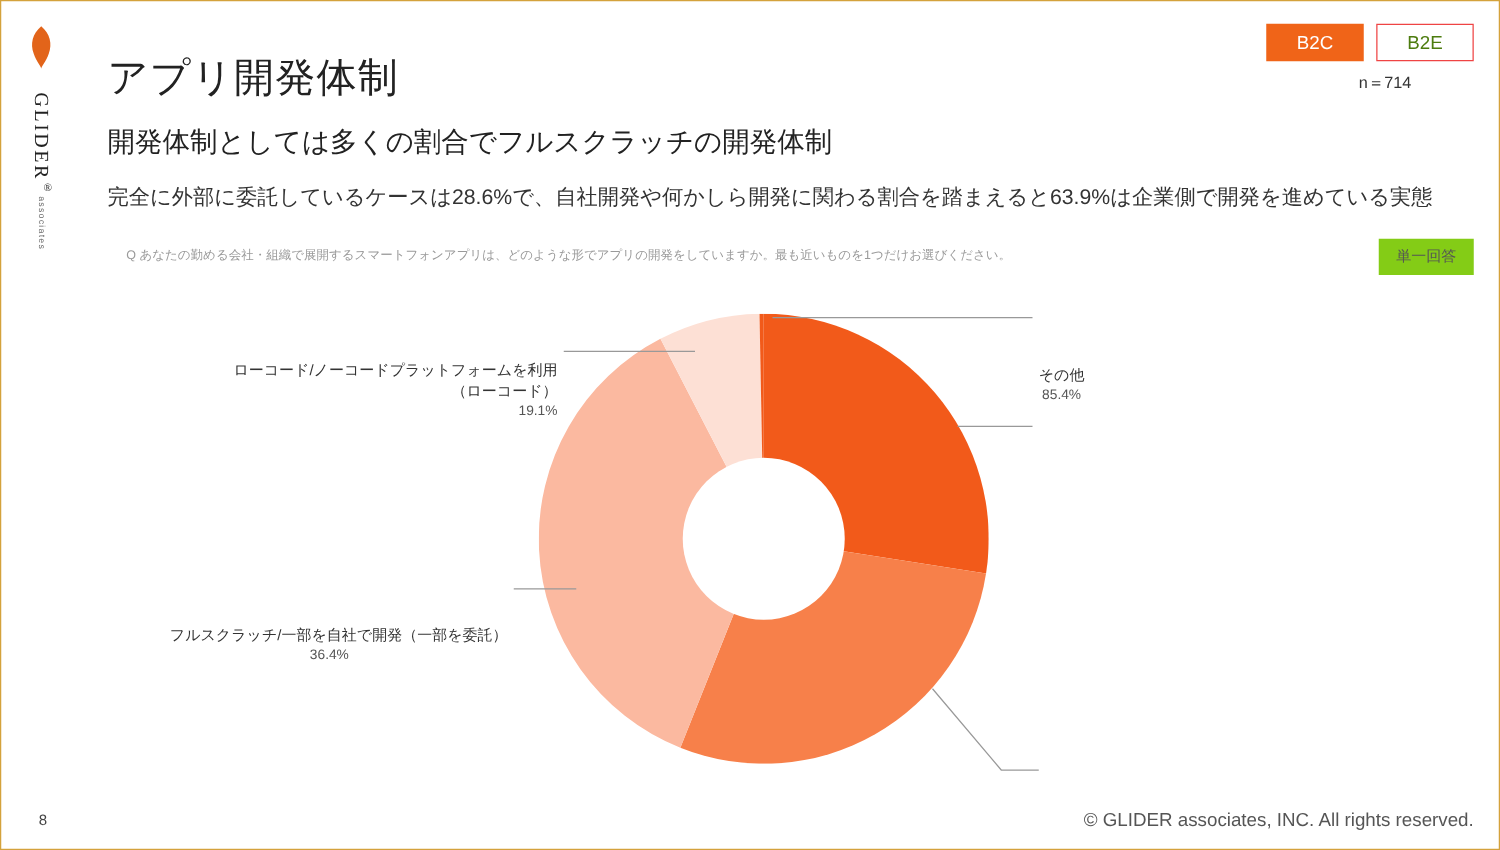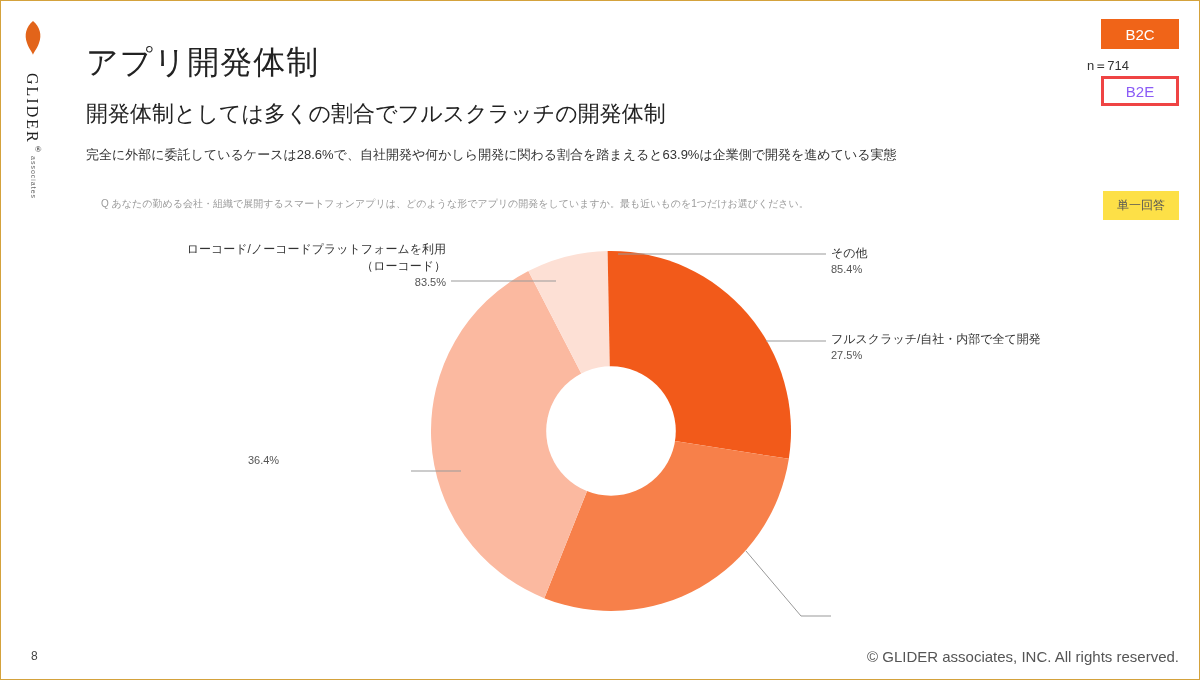--- a/index.html
+++ b/index.html
@@ -58,71 +58,70 @@
     position: absolute;
     left: 85px;
     top: 98px;
     font-size: 22px;
     font-weight: 500;
   }
   .subdesc {
     position: absolute;
     left: 85px;
     top: 145px;
-    font-size: 13px;
+    font-size: 17px;
     color: #333;
   }
   .question {
     position: absolute;
     left: 100px;
     top: 196px;
     font-size: 10px;
     color: #9a9a9a;
   }
   
   .tag-group {
     position: absolute;
     right: 20px;
     top: 18px;
     display: flex;
-    gap: 27px;
-    flex-direction: column;
+    gap: 10px;
   }
   .tag {
     width: 78px;
     height: 30px;
     display: flex;
     align-items: center;
     justify-content: center;
     font-size: 15px;
     font-weight: 500;
     box-sizing: border-box;
   }
   .tag-active {
     background: #f06418;
     color: #fff;
   }
   .tag-inactive {
-    border: 3px solid #ef4444;
-    color: #8b5cf6;
+    border: 1px solid #ef4444;
+    color: #4d7c0f;
     background: #fff;
     text-align: center;
   }
   .n-label {
     position: absolute;
     right: 70px;
     top: 56px;
     font-size: 13px;
     color: #333;
   }
   .answer-type {
     position: absolute;
     right: 20px;
     top: 190px;
-    background: #fde047;
+    background: #84cc16;
     color: #555;
     font-size: 12px;
     padding: 6px 14px;
   }
   
   .chart-wrap {
     position: absolute;
     left: 0;
     top: 220px;
     width: 1200px;
@@ -133,20 +132,21 @@
     left: 430px;
     top: 30px;
     width: 360px;
     height: 360px;
   }
   .callout {
     position: absolute;
     font-size: 12px;
     color: #333;
     line-height: 1.4;
+    margin-top: 47px;
   }
   .callout .pct {
     font-size: 11px;
     color: #555;
   }
   .lead-line {
     stroke: #999;
     stroke-width: 1;
     fill: none;
   }
@@ -212,33 +212,30 @@
 
       <polyline class="lead-line" points="765,120 805,120 825,120"></polyline>
 
       <polyline class="lead-line" points="745,330 800,395 830,395"></polyline>
 
       <polyline class="lead-line" points="460,250 410,250"></polyline>
 
       <polyline class="lead-line" points="555,60 470,60 450,60"></polyline>
     </svg>
 
-    <div class="callout" style="left:830px; top:24px;">
+    <div class="callout" style="left:830px; top:24px;text-align:center;">
       <div>その他</div>
       <div class="pct">85.4%</div>
     </div>
-    <div class="callout" style="left:830px; top:110px;">
-      <div>フルスクラッチ/自社・内部で全て開発</div>
-      <div class="pct">27.5%</div>
-    </div>
     <div class="callout" style="left:120px; top:232px; text-align:right; width:285px;">
+      <div>フルスクラッチ/一部を自社で開発（一部を委託）</div>
       <div class="pct" style="text-align:center">36.4%</div>
     </div>
     <div class="callout" style="left:150px; top:20px; text-align:right; width:295px;">
       <div>ローコード/ノーコードプラットフォームを利用</div>
       <div>（ローコード）</div>
-      <div class="pct" style="text-align:right">83.5%</div>
+      <div class="pct" style="text-align:right">19.1%</div>
     </div>
   </div>
 
   <div class="page-num">8</div>
   <div class="copyright">© GLIDER associates, INC. All rights reserved.</div>
 </div>
 
 </body></html>

